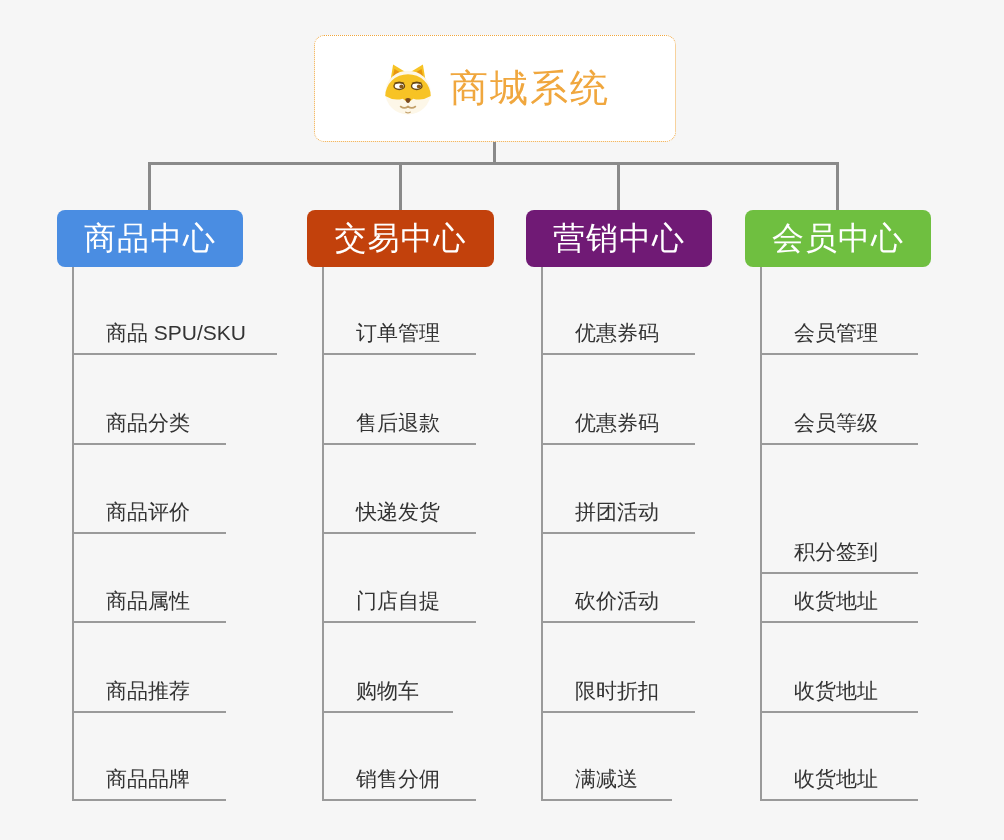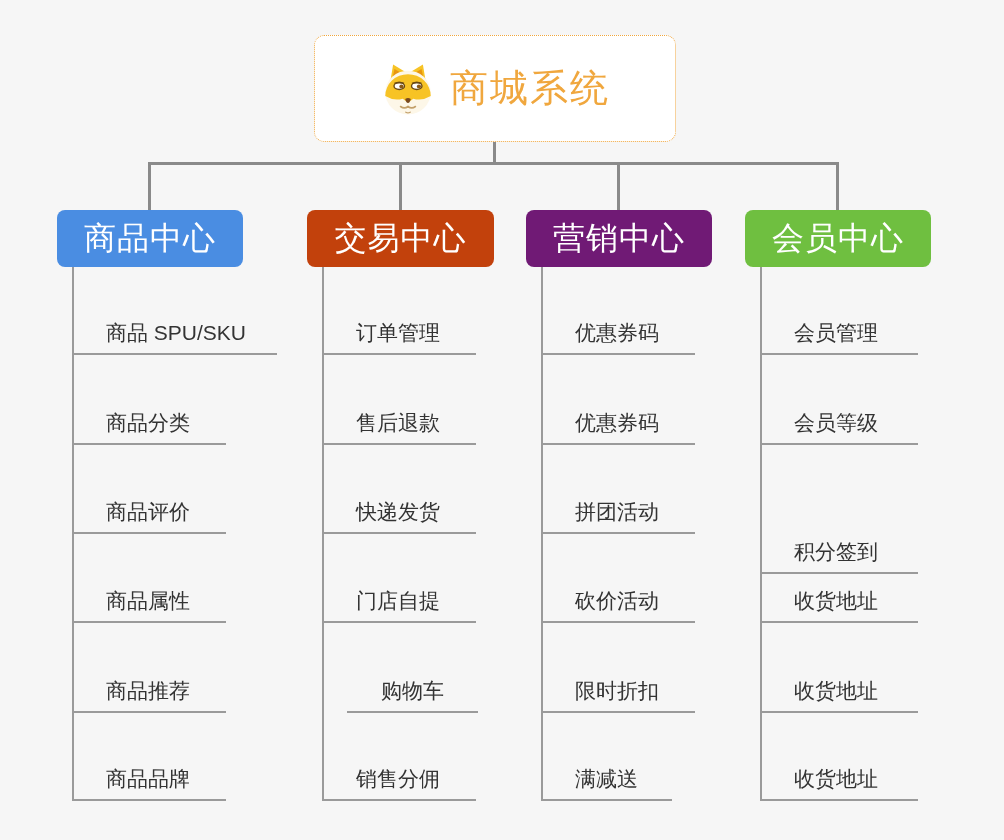--- a/index.html
+++ b/index.html
@@ -96,21 +96,21 @@
   <div class="child-node" style="left:72px;top:405px;width:154px;">商品分类</div>
   <div class="child-node" style="left:72px;top:494px;width:154px;">商品评价</div>
   <div class="child-node" style="left:72px;top:583px;width:154px;">商品属性</div>
   <div class="child-node" style="left:72px;top:673px;width:154px;">商品推荐</div>
   <div class="child-node" style="left:72px;top:761px;width:154px;">商品品牌</div>
 
   <div class="child-node" style="left:322px;top:315px;width:154px;">订单管理</div>
   <div class="child-node" style="left:322px;top:405px;width:154px;">售后退款</div>
   <div class="child-node" style="left:322px;top:494px;width:154px;">快递发货</div>
   <div class="child-node" style="left:322px;top:583px;width:154px;">门店自提</div>
-  <div class="child-node" style="left:322px;top:673px;width:131px;margin-left:25px;">购物车</div>
+  <div class="child-node" style="left:322px;top:673px;width:131px;">购物车</div>
   <div class="child-node" style="left:322px;top:761px;width:154px;">销售分佣</div>
 
   <div class="child-node" style="left:541px;top:315px;width:154px;">优惠券码</div>
   <div class="child-node" style="left:541px;top:405px;width:154px;">优惠券码</div>
   <div class="child-node" style="left:541px;top:494px;width:154px;">拼团活动</div>
   <div class="child-node" style="left:541px;top:583px;width:154px;">砍价活动</div>
   <div class="child-node" style="left:541px;top:673px;width:154px;">限时折扣</div>
   <div class="child-node" style="left:541px;top:761px;width:131px;">满减送</div>
 
   <div class="child-node" style="left:760px;top:315px;width:158px;">会员管理</div>

